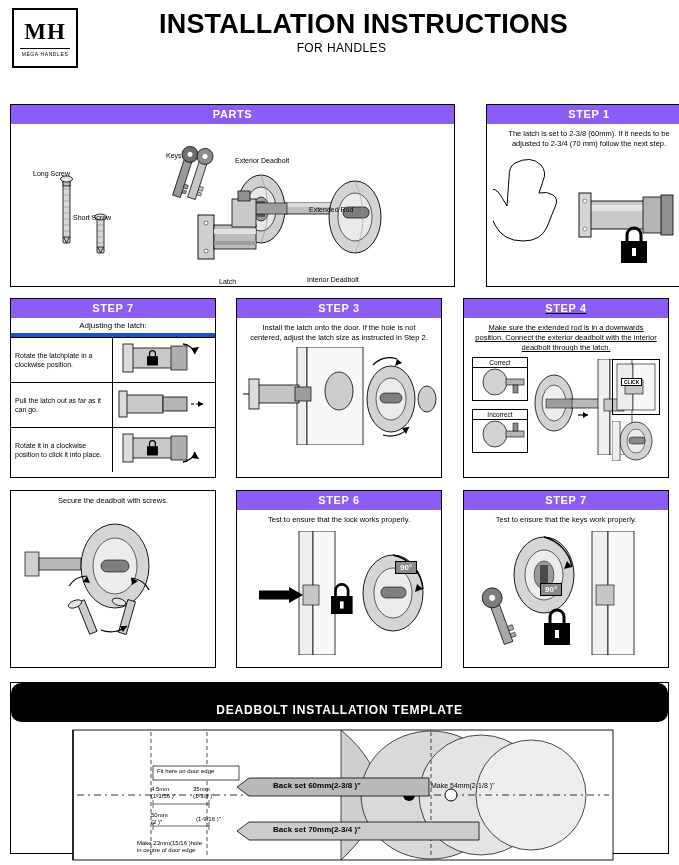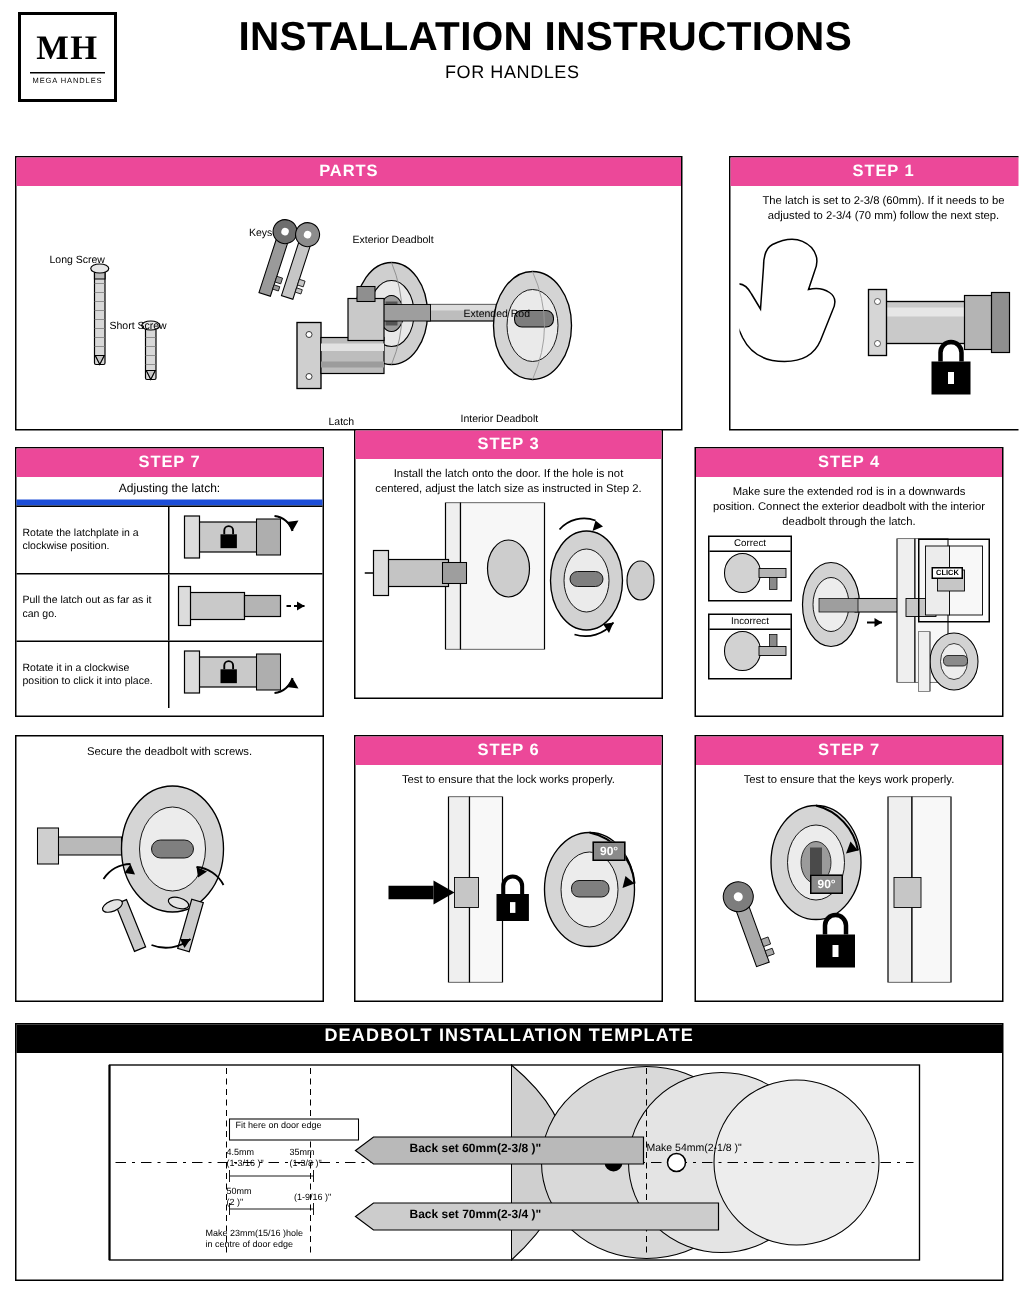--- a/index.html
+++ b/index.html
@@ -77,21 +77,21 @@
   .header-spacer { width: 62px; flex: none; }
 
   
   .panel {
     position: absolute;
     border: 1px solid #000;
     box-sizing: border-box;
     background: #fff;
   }
   .panel-head {
-    background: #ec4899;
+    background: #8b5cf6;
     color: #fff;
     text-align: center;
     font-size: 11px;
     font-weight: bold;
     letter-spacing: 0.6px;
     padding: 3px 0 4px 0;
   }
   .panel-body {
     position: relative;
     padding: 5px 6px;
@@ -150,21 +150,22 @@
   }
 
   
   .tmpl-head {
     background: #000;
     color: #fff;
     text-align: center;
     font-size: 12px;
     font-weight: bold;
     letter-spacing: 0.8px;
-    padding: 0 0 5px 0;
+    padding: 20px 0 5px 0;
+    border-radius: 10px;
   }
   .arrowlbl {
     font-size: 8px;
     font-weight: bold;
   }
 </style>
 </head>
 <body>
 
 <div class="page">
@@ -337,21 +338,21 @@
             <g transform="translate(34,14) scale(0.42)">
               <rect x="0" y="10" width="26" height="22" fill="#000"></rect>
               <path d="M6 10 v-6 a7 7 0 0 1 14 0 v6" fill="none" stroke="#000" stroke-width="3"></path>
             </g>
           </svg>
         </div>
       </div>
     </div>
   </div>
 
-  <div class="panel" style="left:236px; top:286px; width:206px; height:180px;">
+  <div class="panel" style="left:236px; top:298px; width:206px; height:180px;">
     <div class="panel-head">STEP 3</div>
     <div class="panel-body">
       <div class="panel-caption">Install the latch onto the door. If the hole is not centered, adjust the latch size as instructed in Step 2.</div>
       <svg width="194" height="98" viewBox="0 0 194 98" style="margin-top:4px;">
 
         <rect x="54" y="0" width="10" height="98" fill="#efefef" stroke="#000" stroke-width="0.8"></rect>
         <rect x="64" y="0" width="56" height="98" fill="#f7f7f7" stroke="#000" stroke-width="0.8"></rect>
 
         <rect x="14" y="38" width="42" height="18" fill="#c4c4c4" stroke="#000" stroke-width="0.8"></rect>
         <rect x="6" y="32" width="10" height="30" fill="#dcdcdc" stroke="#000" stroke-width="0.8"></rect>
@@ -367,21 +368,21 @@
         <ellipse cx="184" cy="52" rx="9" ry="13" fill="#cdcdcd" stroke="#000" stroke-width="0.8"></ellipse>
 
         <path d="M130 18 a22 22 0 0 1 24 -6" fill="none" stroke="#000" stroke-width="1.2"></path>
         <path d="M154 12 l-2 7 l7 -3z" fill="#000"></path>
         <path d="M140 88 a24 24 0 0 0 26 -8" fill="none" stroke="#000" stroke-width="1.2"></path>
         <path d="M166 80 l-7 1 l4 6z" fill="#000"></path>
       </svg>
     </div>
   </div>
 
-  <div class="panel" style="left:463px; top:298px; width:206px; height:180px;">
+  <div class="panel" style="left:463px; top:298px; width:206px; height:180px;text-decoration:underline;">
     <div class="panel-head">STEP 4</div>
     <div class="panel-body">
       <div class="panel-caption">Make sure the extended rod is in a downwards position. Connect the exterior deadbolt with the interior deadbolt through the latch.</div>
 
       <div style="position:relative; margin-top:4px; height:104px;">
 
         <div class="ci-box" style="position:absolute; left:2px; top:0; height:44px;">
           <div class="ci-label">Correct</div>
           <svg width="54" height="28" viewBox="0 0 54 28">
             <ellipse cx="22" cy="14" rx="12" ry="13" fill="#d2d2d2" stroke="#000" stroke-width="0.7"></ellipse>

